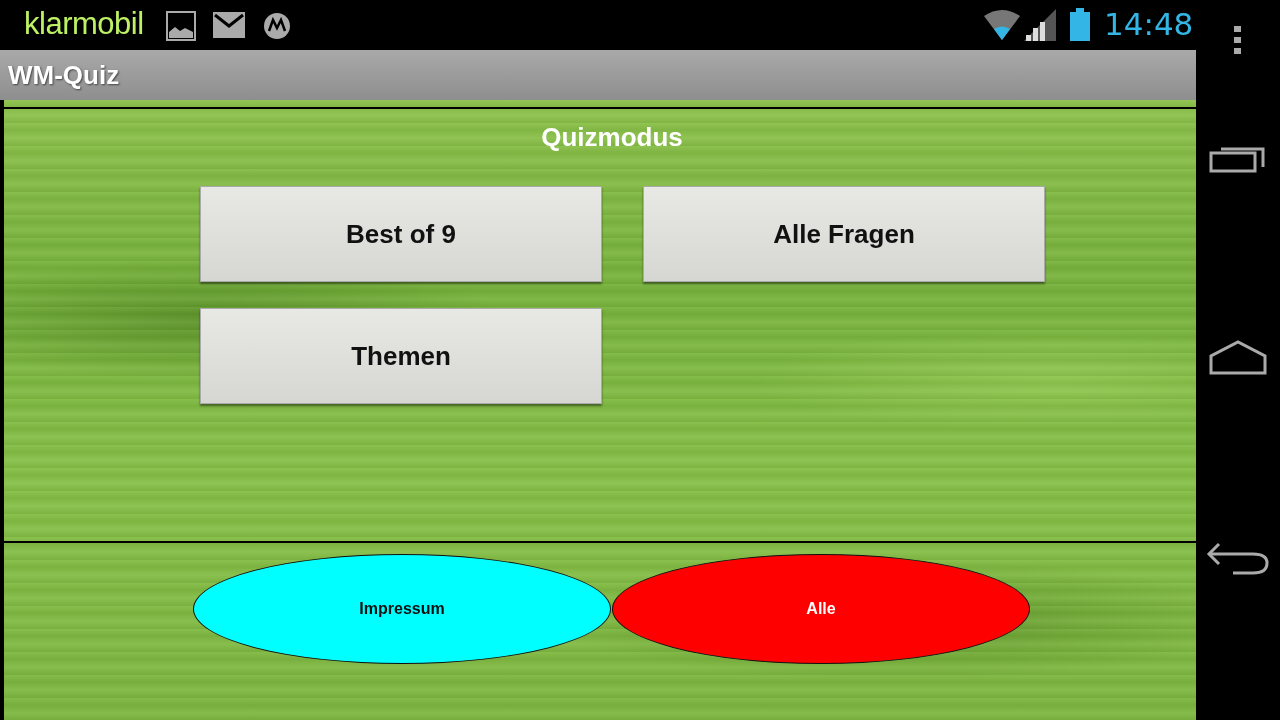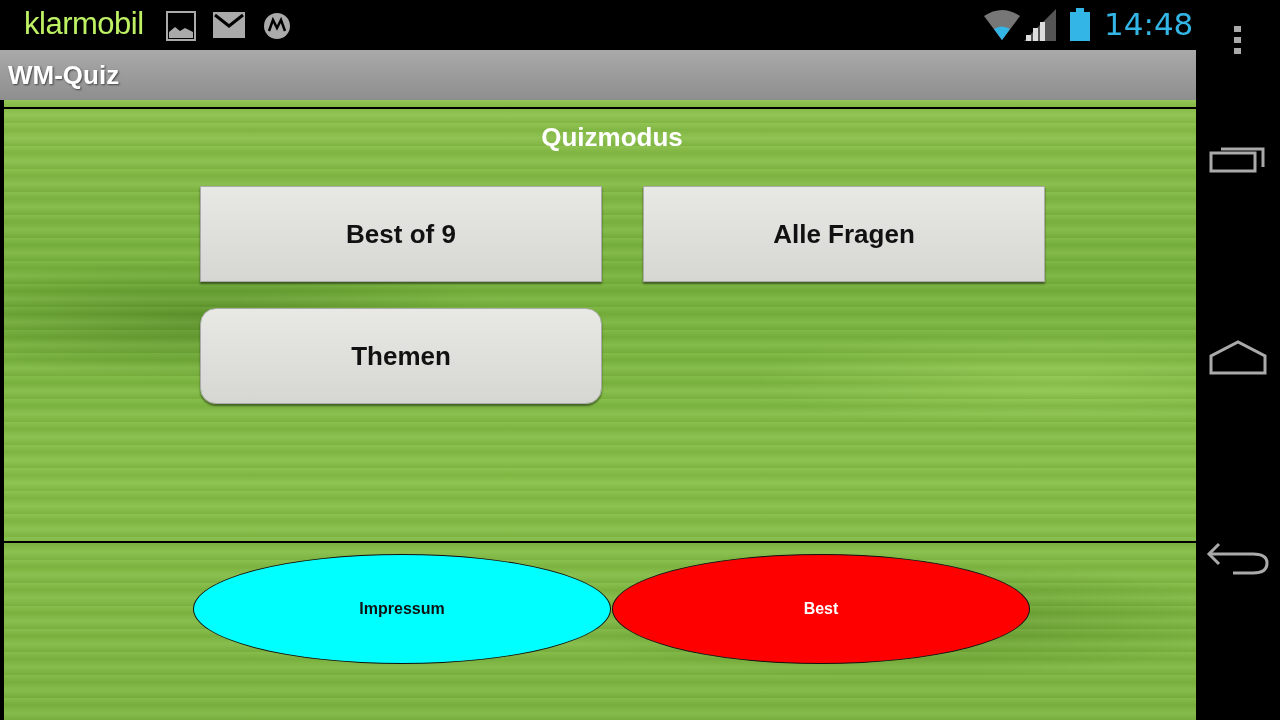--- a/index.html
+++ b/index.html
@@ -75,26 +75,26 @@
 <div class="actionbar">
   <span class="app-title">WM-Quiz</span>
 </div>
 
 <div class="content">
   <div class="hline" style="top:7px;"></div>
   <div class="section-title">Quizmodus</div>
 
   <div class="btn" style="left:196px;top:86px;">Best of 9</div>
   <div class="btn" style="left:615px;top:86px;margin-left:24px;">Alle Fragen</div>
-  <div class="btn" style="left:196px;top:208px;border-radius:16px;">Themen</div>
+  <div class="btn" style="left:196px;top:208px;">Themen</div>
 
   <div class="hline" style="top:441px;"></div>
 
   <div class="oval" style="left:189px;top:454px;background:#00ffff;color:#111;">Impressum</div>
-  <div class="oval" style="left:608px;top:454px;background:#ff0000;color:#fff;">Best</div>
+  <div class="oval" style="left:608px;top:454px;background:#ff0000;color:#fff;">Alle</div>
 </div>
 
 <div class="navbar">
   <div class="nav-btn" style="top:24px;">
     <svg width="10" height="34" viewBox="0 0 10 34">
         <rect x="1" y="2" width="7" height="6" fill="#aaa"></rect>
         <rect x="1" y="13" width="7" height="6" fill="#aaa"></rect>
         <rect x="1" y="24" width="7" height="6" fill="#aaa"></rect>
       </svg>
   </div>

